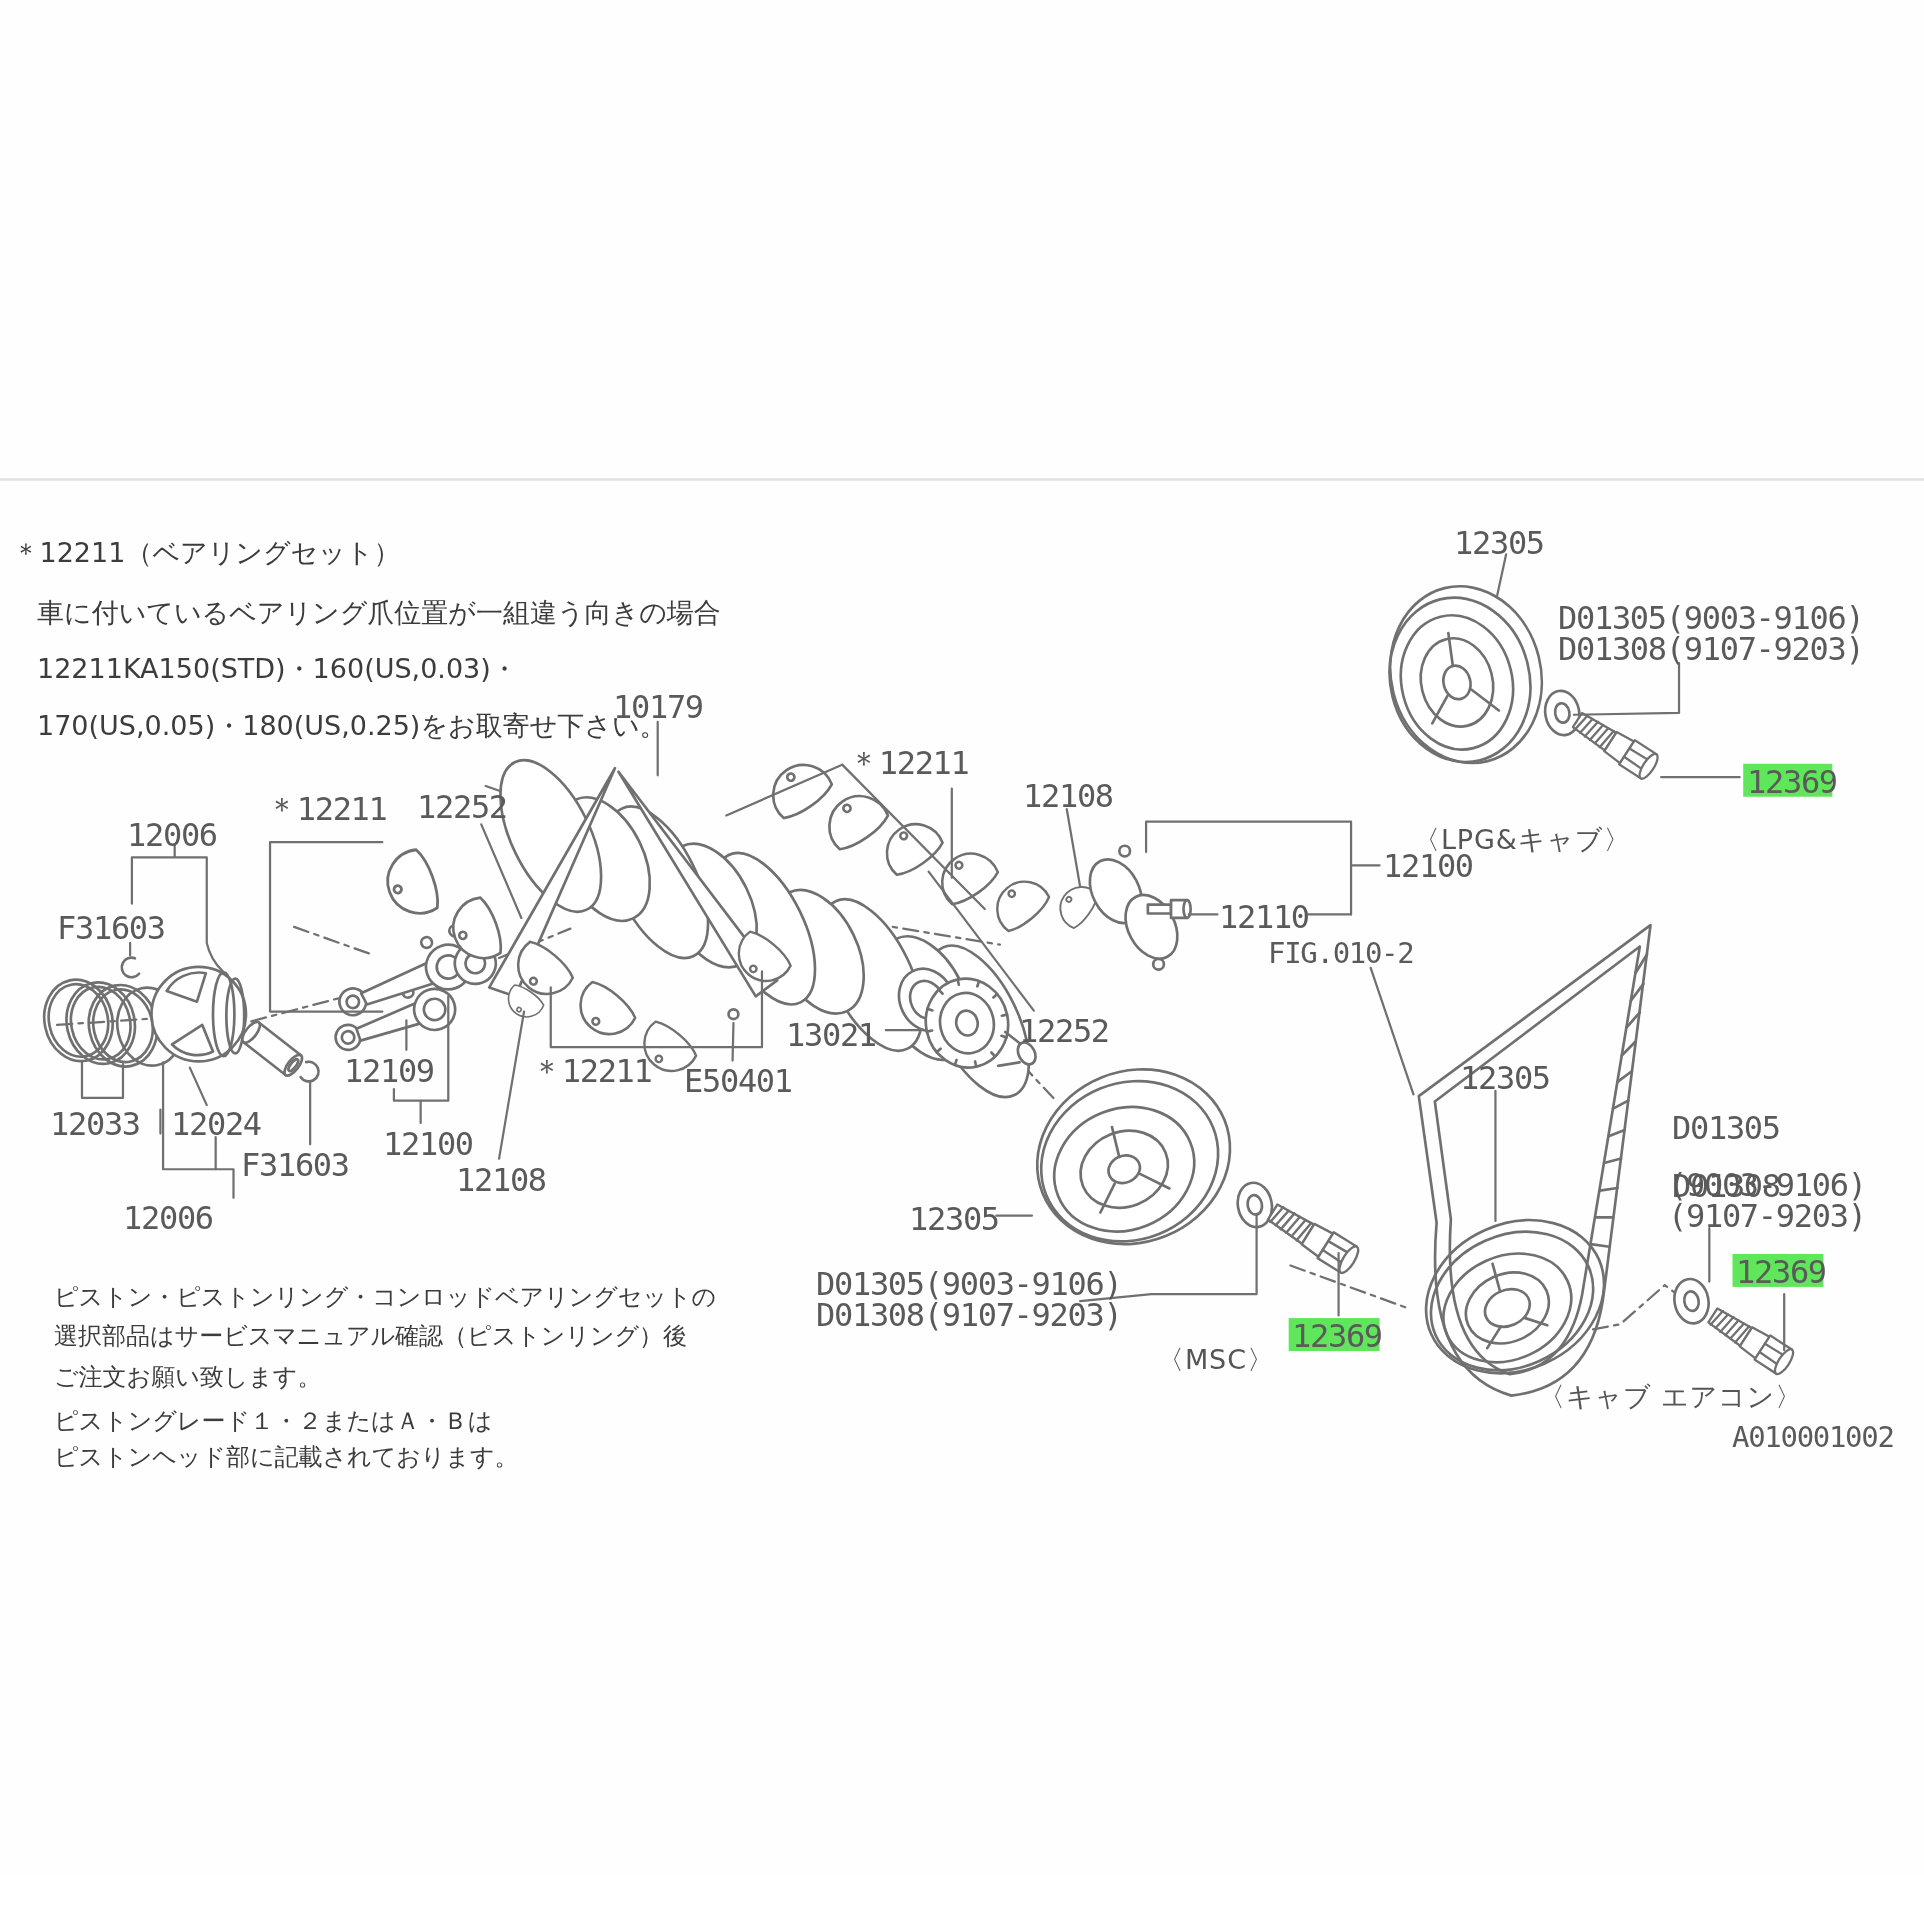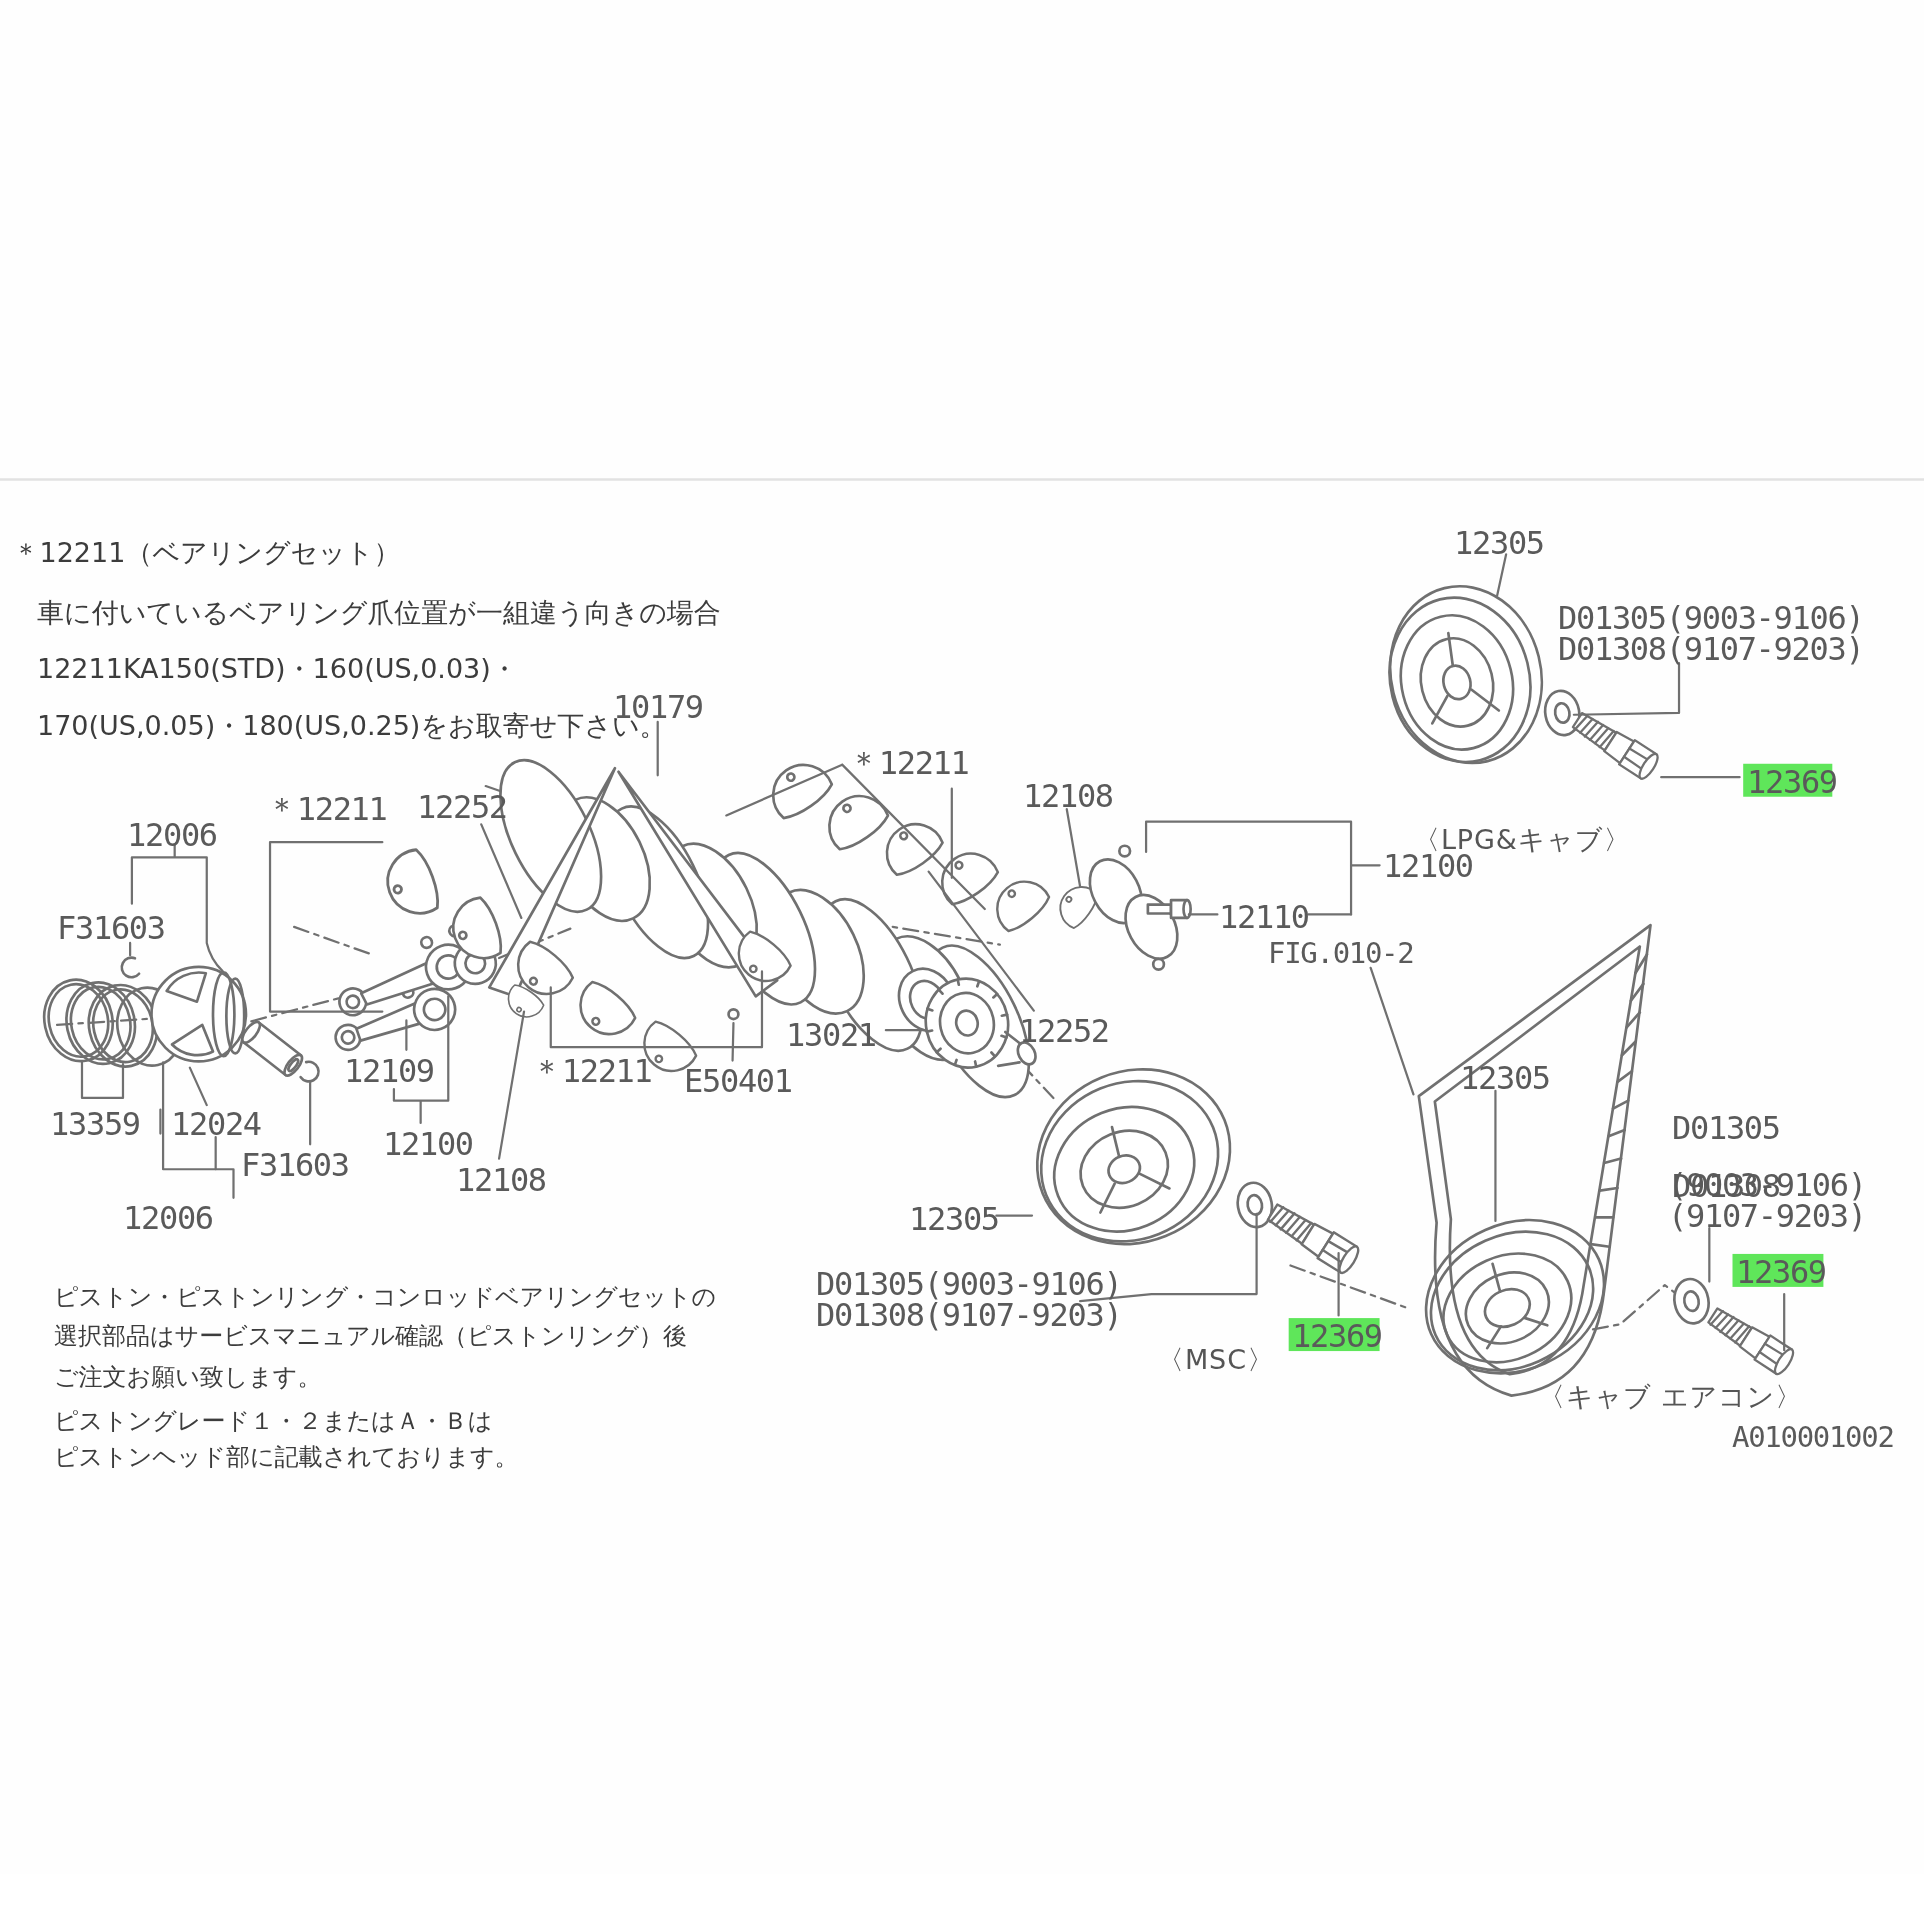--- a/index.html
+++ b/index.html
@@ -274,21 +274,21 @@
 
 <div class="lbl" style="left:613px;top:688px;">10179</div>
 <div class="lbl" style="left:848px;top:742px;">＊12211</div>
 <div class="lbl" style="left:1023px;top:777px;">12108</div>
 <div class="lbl" style="left:1383px;top:847px;">12100</div>
 <div class="lbl" style="left:1219px;top:898px;">12110</div>
 <div class="lbl" style="left:266px;top:788px;">＊12211</div>
 <div class="lbl" style="left:417px;top:788px;">12252</div>
 <div class="lbl" style="left:127px;top:816px;">12006</div>
 <div class="lbl" style="left:57px;top:909px;">F31603</div>
-<div class="lbl" style="left:50px;top:1105px;">13359</div>
+<div class="lbl" style="left:50px;top:1105px;">12033</div>
 <div class="lbl" style="left:171px;top:1105px;">12024</div>
 <div class="lbl" style="left:241px;top:1146px;">F31603</div>
 <div class="lbl" style="left:123px;top:1199px;">12006</div>
 <div class="lbl" style="left:344px;top:1052px;">12109</div>
 <div class="lbl" style="left:383px;top:1125px;">12100</div>
 <div class="lbl" style="left:456px;top:1161px;">12108</div>
 <div class="lbl" style="left:531px;top:1050px;">＊12211</div>
 <div class="lbl" style="left:684px;top:1062px;">E50401</div>
 <div class="lbl" style="left:786px;top:1016px;">13021</div>
 <div class="lbl" style="left:1019px;top:1012px;">12252</div>

